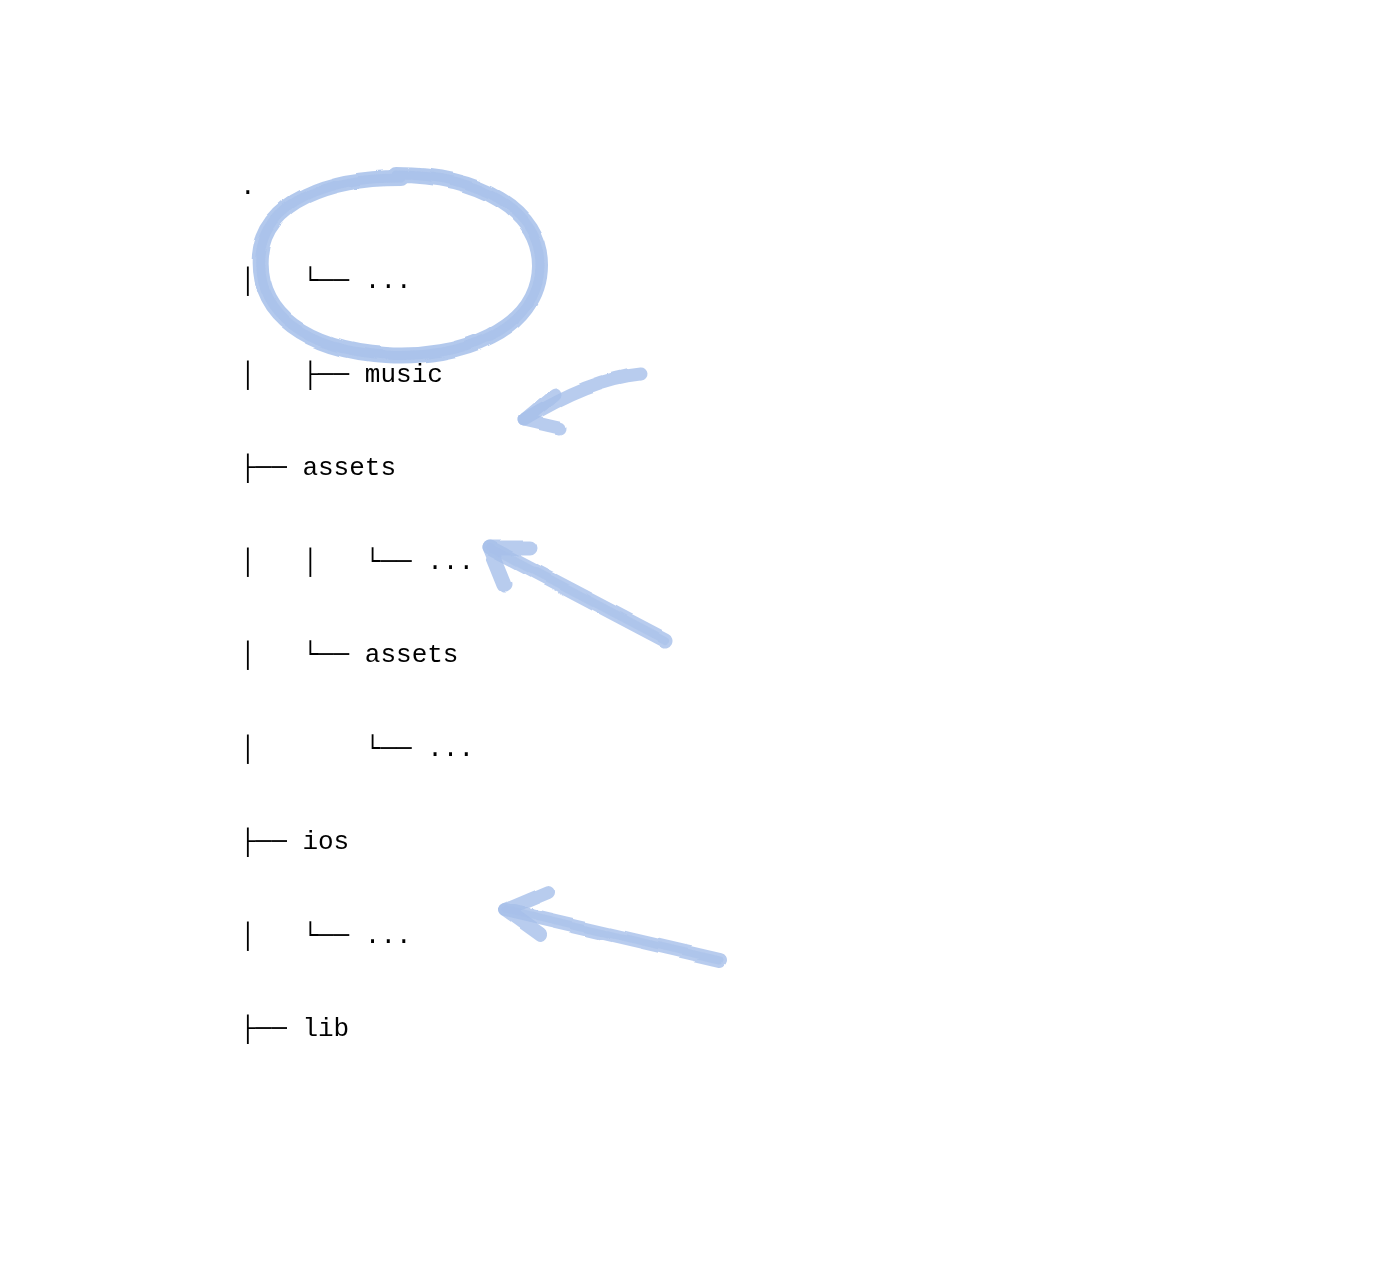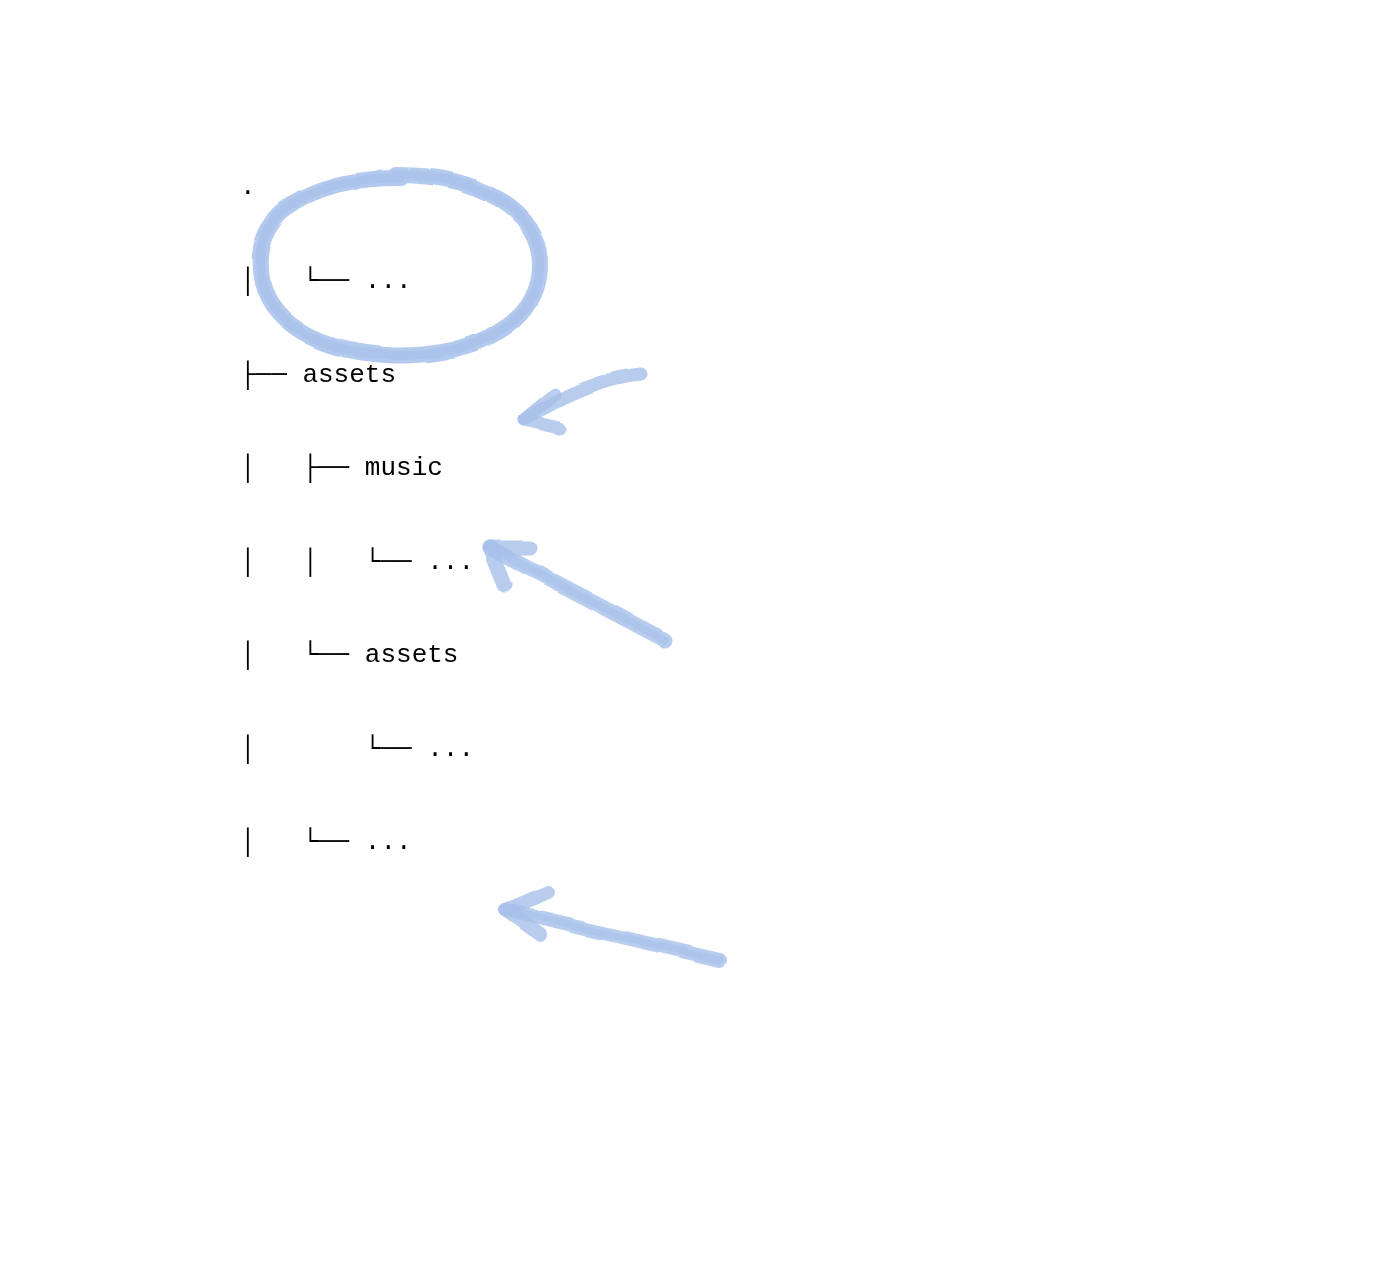--- a/index.html
+++ b/index.html
@@ -29,26 +29,28 @@
       top: 0;
       pointer-events: none;
     }
   </style>
 </head>
 <body>
 
 <div class="tree-container">
   <span class="tree-line">.</span>
   <span class="tree-line">│   └── ...</span>
+  <span class="tree-line">│   ├── music</span>
   <span class="tree-line">├── assets</span>
-  <span class="tree-line">│   ├── music</span>
   <span class="tree-line">│   │   └── ...</span>
   <span class="tree-line">│   └── assets</span>
   <span class="tree-line">│       └── ...</span>
+  <span class="tree-line">├── ios</span>
   <span class="tree-line">│   └── ...</span>
+  <span class="tree-line">├── lib</span>
   
   
   
   
   
   
   
   
   
   

